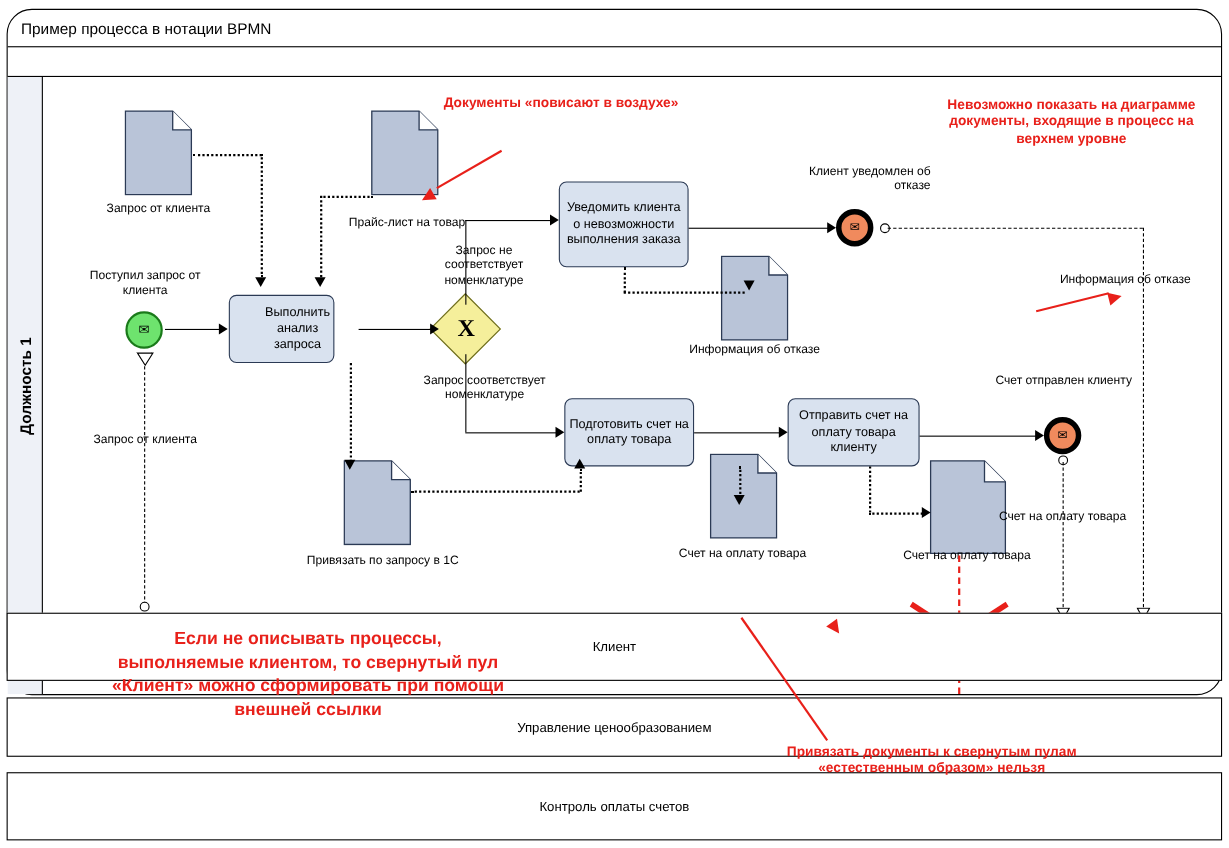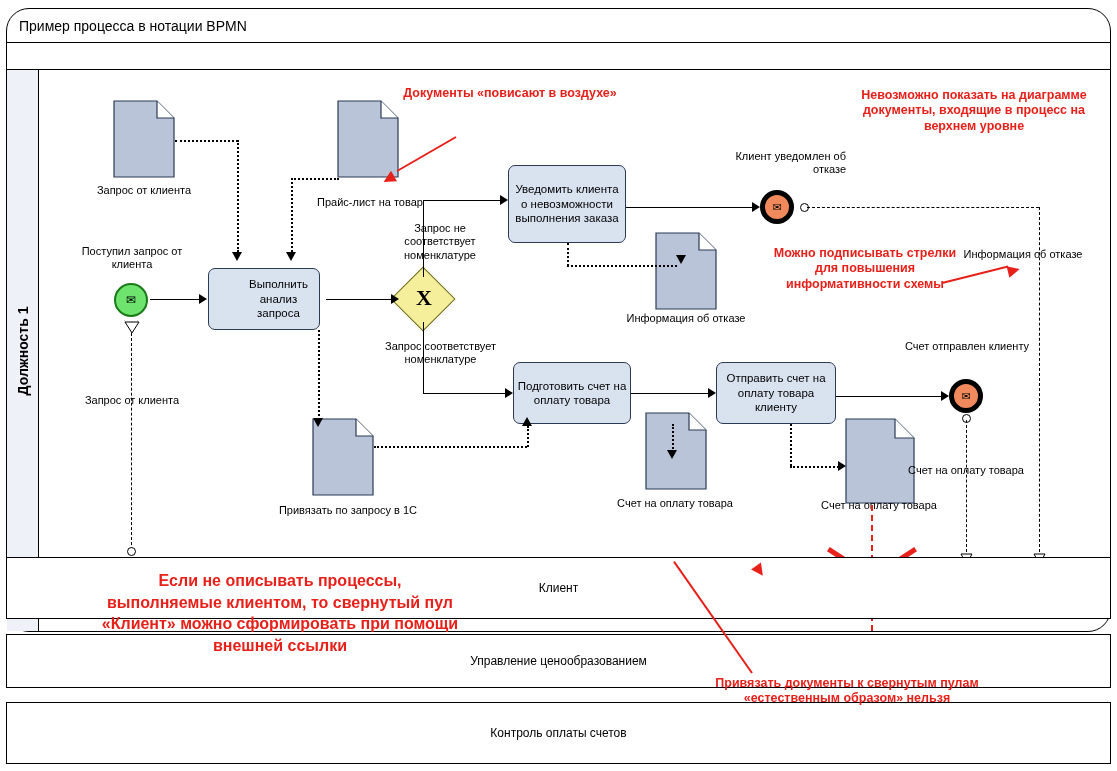--- a/index.html
+++ b/index.html
@@ -136,21 +136,21 @@
   </div>
   <div class="lbl" style="left:72px;top:245px;width:120px;">Поступил запрос от клиента</div>
 
   <div class="abs" style="left:124px;top:320px;width:0;height:0;border-left:7px solid transparent;border-right:7px solid transparent;border-top:11px solid #fff;filter:drop-shadow(0 0 0 #000);"></div>
   <div class="abs" style="left:124px;top:320px;">
     <svg width="16" height="13">
         <path d="M1 1 H15 L8 12 Z" fill="#ffffff" stroke="#000" stroke-width="1"></path>
       </svg>
   </div>
 
-  <div class="task" style="left:208px;top:268px;width:112px;height:62px;padding-left:32px;">
+  <div class="task" style="left:208px;top:268px;width:96px;height:62px;padding-left:32px;">
     <span>Выполнить анализ запроса</span>
   </div>
 
   <div class="task" style="left:508px;top:165px;width:118px;height:78px;">
     <span>Уведомить клиента о невозможности выполнения заказа</span>
   </div>
 
   <div class="task" style="left:513px;top:362px;width:118px;height:62px;">
     <span>Подготовить счет на оплату товара</span>
   </div>
@@ -264,21 +264,20 @@
     <span>Контроль оплаты счетов</span>
   </div>
 
   <div class="lbl redb" style="left:400px;top:86px;width:220px;font-size:12.5px;">Документы «повисают в воздухе»</div>
 
   <div class="redline" style="left:456px;top:136px;width:68px;transform:rotate(150deg);"></div>
   <div class="redhead" style="left:394px;top:170px;transform:rotate(150deg);"></div>
 
   <div class="lbl redb" style="left:858px;top:88px;width:232px;font-size:12.5px;">Невозможно показать на диаграмме документы, входящие в процесс на верхнем уровне</div>
 
-  <div class="lbl redb" style="left:770px;top:246px;width:190px;font-size:12.5px;text-align:center;">Можно подписывать стрелки для повышения информативности схемы</div>
 
   <div class="redline" style="left:942px;top:282px;width:68px;transform:rotate(-14deg);"></div>
   <div class="redhead" style="left:1008px;top:266px;transform:rotate(-14deg);"></div>
 
   <div class="lbl redb" style="left:100px;top:570px;width:360px;font-size:16px;line-height:1.35;">Если не описывать процессы, выполняемые клиентом, то свернутый пул «Клиент» можно сформировать при помощи внешней ссылки</div>
 
   <div class="lbl redb" style="left:700px;top:676px;width:294px;font-size:12.5px;">Привязать документы к свернутым пулам «естественным образом» нельзя</div>
 
   <div class="redline" style="left:752px;top:672px;width:136px;transform:rotate(-125deg);"></div>
   <div class="redhead" style="left:756px;top:560px;transform:rotate(55deg);"></div>

